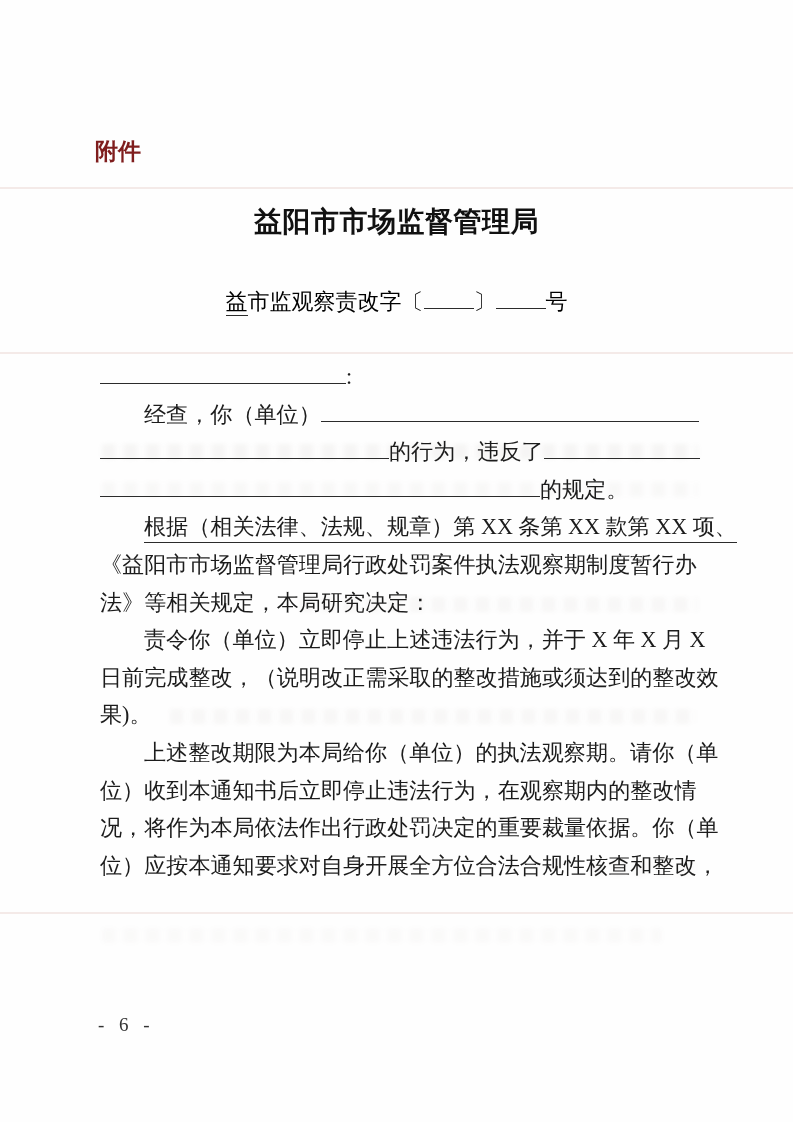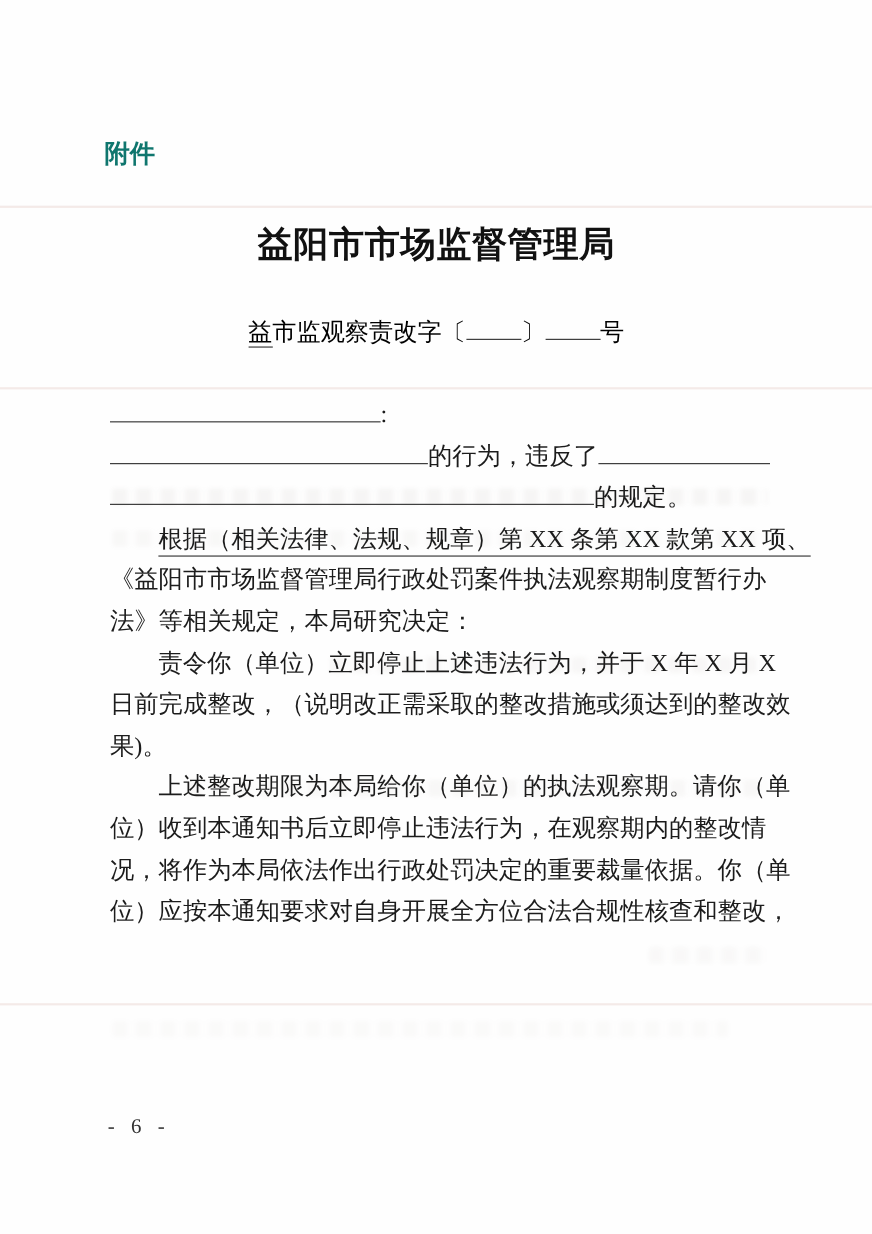--- a/index.html
+++ b/index.html
@@ -19,29 +19,29 @@
   .streak.s3{top:912px;}
   
   .smudge{
     position:absolute;height:15px;border-radius:2px;
     background:repeating-linear-gradient(90deg,
       rgba(150,140,132,0.20) 0px, rgba(150,140,132,0.20) 13px,
       rgba(150,140,132,0.03) 13px, rgba(150,140,132,0.03) 22px);
     filter:blur(2px);opacity:0.38;pointer-events:none;
   }
   .attachment{
-    position:absolute;left:95px;top:124px;
+    position:absolute;left:95px;top:136px;
     font-family:"Liberation Sans", sans-serif;
-    font-weight:700;font-size:23px;color:#0f766e;
+    font-weight:700;font-size:23px;color:#7f1d1d;
   }
   .title{
     position:absolute;left:0;top:203px;width:100%;
     text-align:center;
     font-family:"Liberation Sans", sans-serif;
-    font-weight:700;font-size:32px;line-height:38px;
+    font-weight:700;font-size:28px;line-height:38px;
     letter-spacing:0.5px;color:#111;
   }
   .docno{
     position:absolute;left:0;top:287px;width:100%;
     text-align:center;font-size:22px;color:#000000;
     white-space:nowrap;
   }
   .blank{
     display:inline-block;
     border-bottom:1.6px solid #2b2b2b;
@@ -83,20 +83,21 @@
   <div class="title">
     <div>益阳市市场监督管理局</div>
   </div>
 
   <div class="docno"><span class="ul" style="padding-bottom:1px;">益</span><span>市监观察责改字〔</span><span class="blank" style="width:50px;"></span><span>〕</span><span class="blank" style="width:50px;"></span><span>号</span></div>
 
   <div class="bodytext">
 
     <div class="line"><span class="blank" style="width:246px;"></span><span>:</span></div>
 
+    <div class="line indent"><span>经查，你（单位）</span><span class="blank" style="width:378px;"></span></div>
 
     <div class="line"><span class="blank" style="width:289px;"></span><span>的行为，违反了</span><span class="blank" style="width:156px;"></span></div>
 
     <div class="line"><span class="blank" style="width:440px;"></span><span>的规定。</span></div>
 
     <div class="line indent"><span class="ul">根据（相关法律、法规、规章）第 XX 条第 XX 款第 XX 项、</span></div>
 
     <div class="line">《益阳市市场监督管理局行政处罚案件执法观察期制度暂行办</div>
     <div class="line">法》等相关规定，本局研究决定：</div>
     <div class="line indent">责令你（单位）立即停止上述违法行为，并于 X 年 X 月 X</div>

